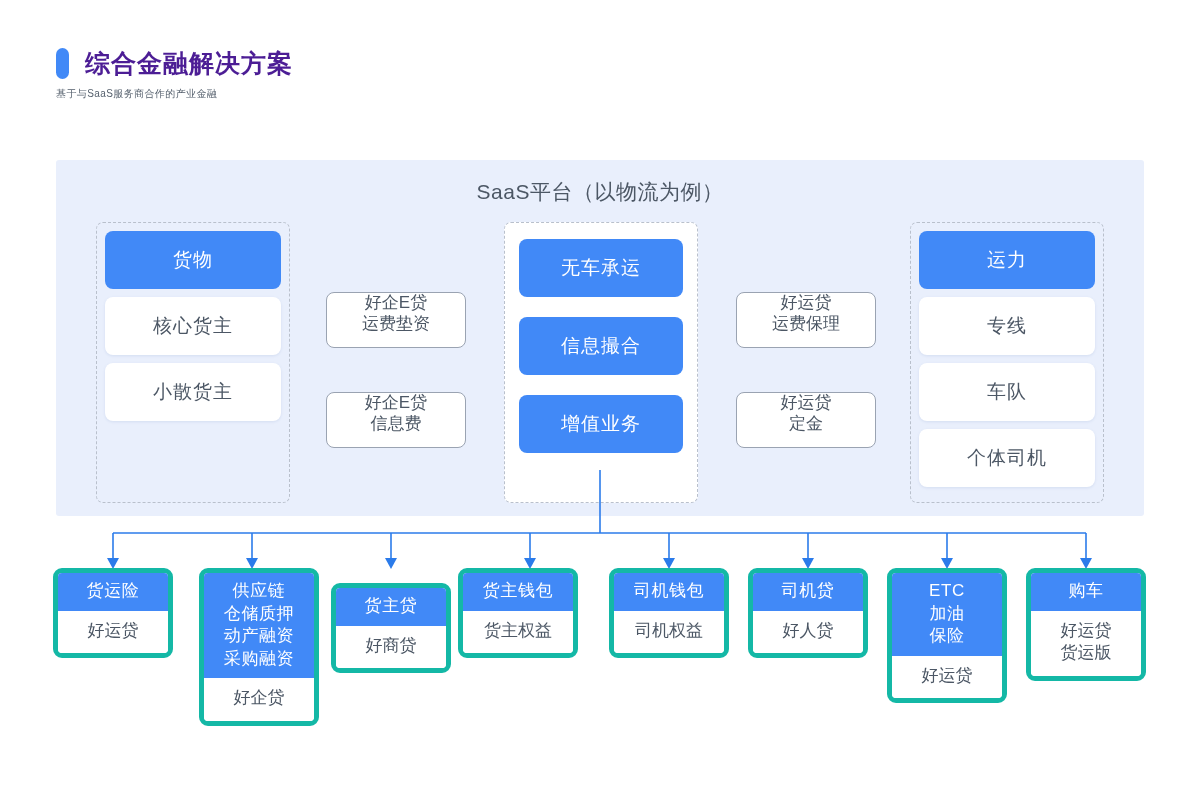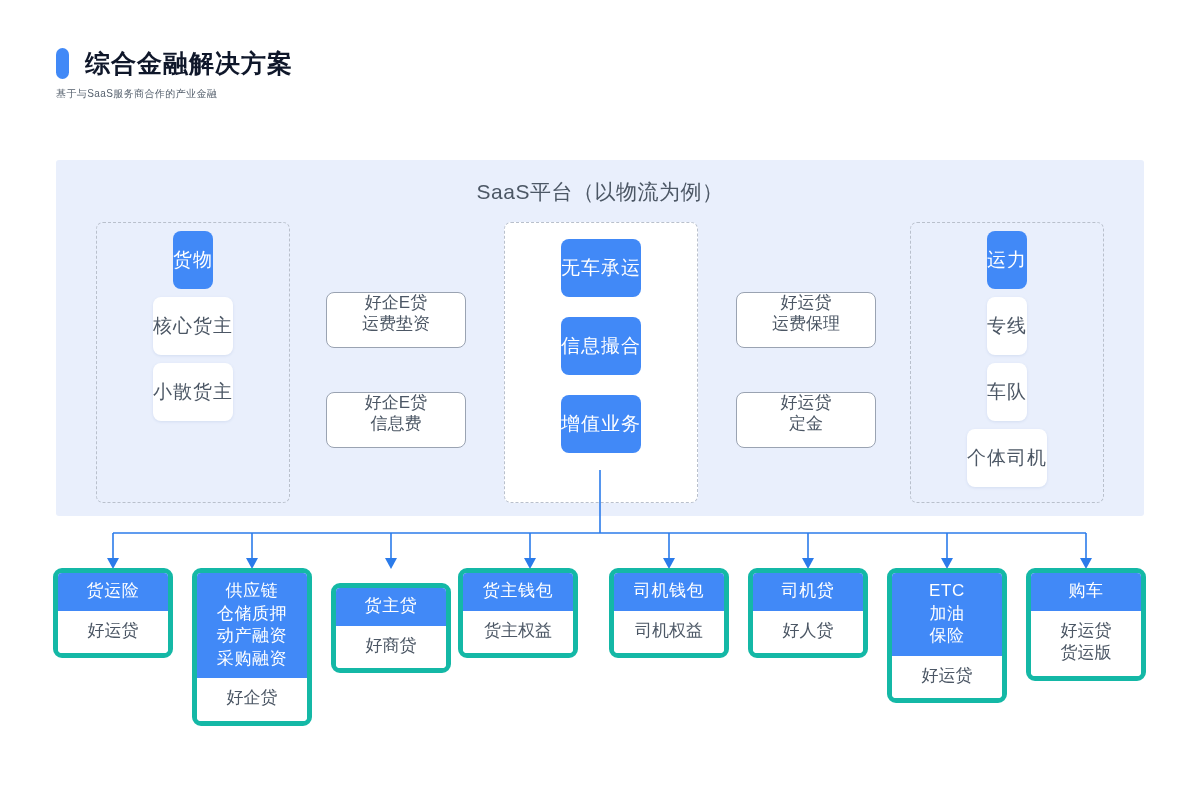--- a/index.html
+++ b/index.html
@@ -9,38 +9,38 @@
     font-family:"Liberation Sans","DejaVu Sans",sans-serif;
     color:#47525f;
     overflow:hidden;
     position:relative;
   }
 
   
   .header{position:absolute;left:56px;top:48px;}
   .title-row{display:flex;align-items:center;gap:16px;}
   .title-marker{width:13px;height:31px;border-radius:7px;background:#4189f7;flex:0 0 auto;}
-  .title-text{font-size:25px;font-weight:bold;color:#0f172a;letter-spacing:1px;line-height:1;}
+  .title-text{font-size:25px;font-weight:bold;color:#4c1d95;letter-spacing:1px;line-height:1;}
   .subtitle{margin-top:8px;font-size:10px;color:#55606d;letter-spacing:.4px;}
 
   
   .panel{
     position:absolute;left:56px;top:160px;width:1088px;height:356px;
     background:#e9effc;border-radius:3px;
   }
   .panel-title{
     position:absolute;left:0;right:0;top:18px;text-align:center;
     font-size:21px;color:#4c5765;letter-spacing:.5px;
   }
 
   
   .group{
     position:absolute;border:1px dashed #b9c0cc;border-radius:7px;
     box-sizing:border-box;padding:8px;
-    display:flex;flex-direction:column;gap:8px;align-items:center;
+    display:flex;flex-direction:column;gap:8px;
   }
   .group.left {left:40px;top:62px;width:194px;height:281px;}
   .group.center{left:448px;top:62px;width:194px;height:281px;background:#ffffff;}
   .group.right{left:854px;top:62px;width:194px;height:281px;}
 
   .cell{
     height:58px;border-radius:8px;
     display:flex;align-items:center;justify-content:center;
     font-size:19px;letter-spacing:1px;box-sizing:border-box;
   }
@@ -162,21 +162,21 @@
 <div class="cards">
   <div class="card" style="left:53px;">
     <div class="card-head">
       <div>货运险</div>
     </div>
     <div class="card-body">
       <div>好运贷</div>
     </div>
   </div>
 
-  <div class="card" style="left:192px;">
+  <div class="card" style="left:199px;">
     <div class="card-head">
       <div>供应链</div>
       <div>仓储质押</div>
       <div>动产融资</div>
       <div>采购融资</div>
     </div>
     <div class="card-body">
       <div>好企贷</div>
     </div>
   </div>

